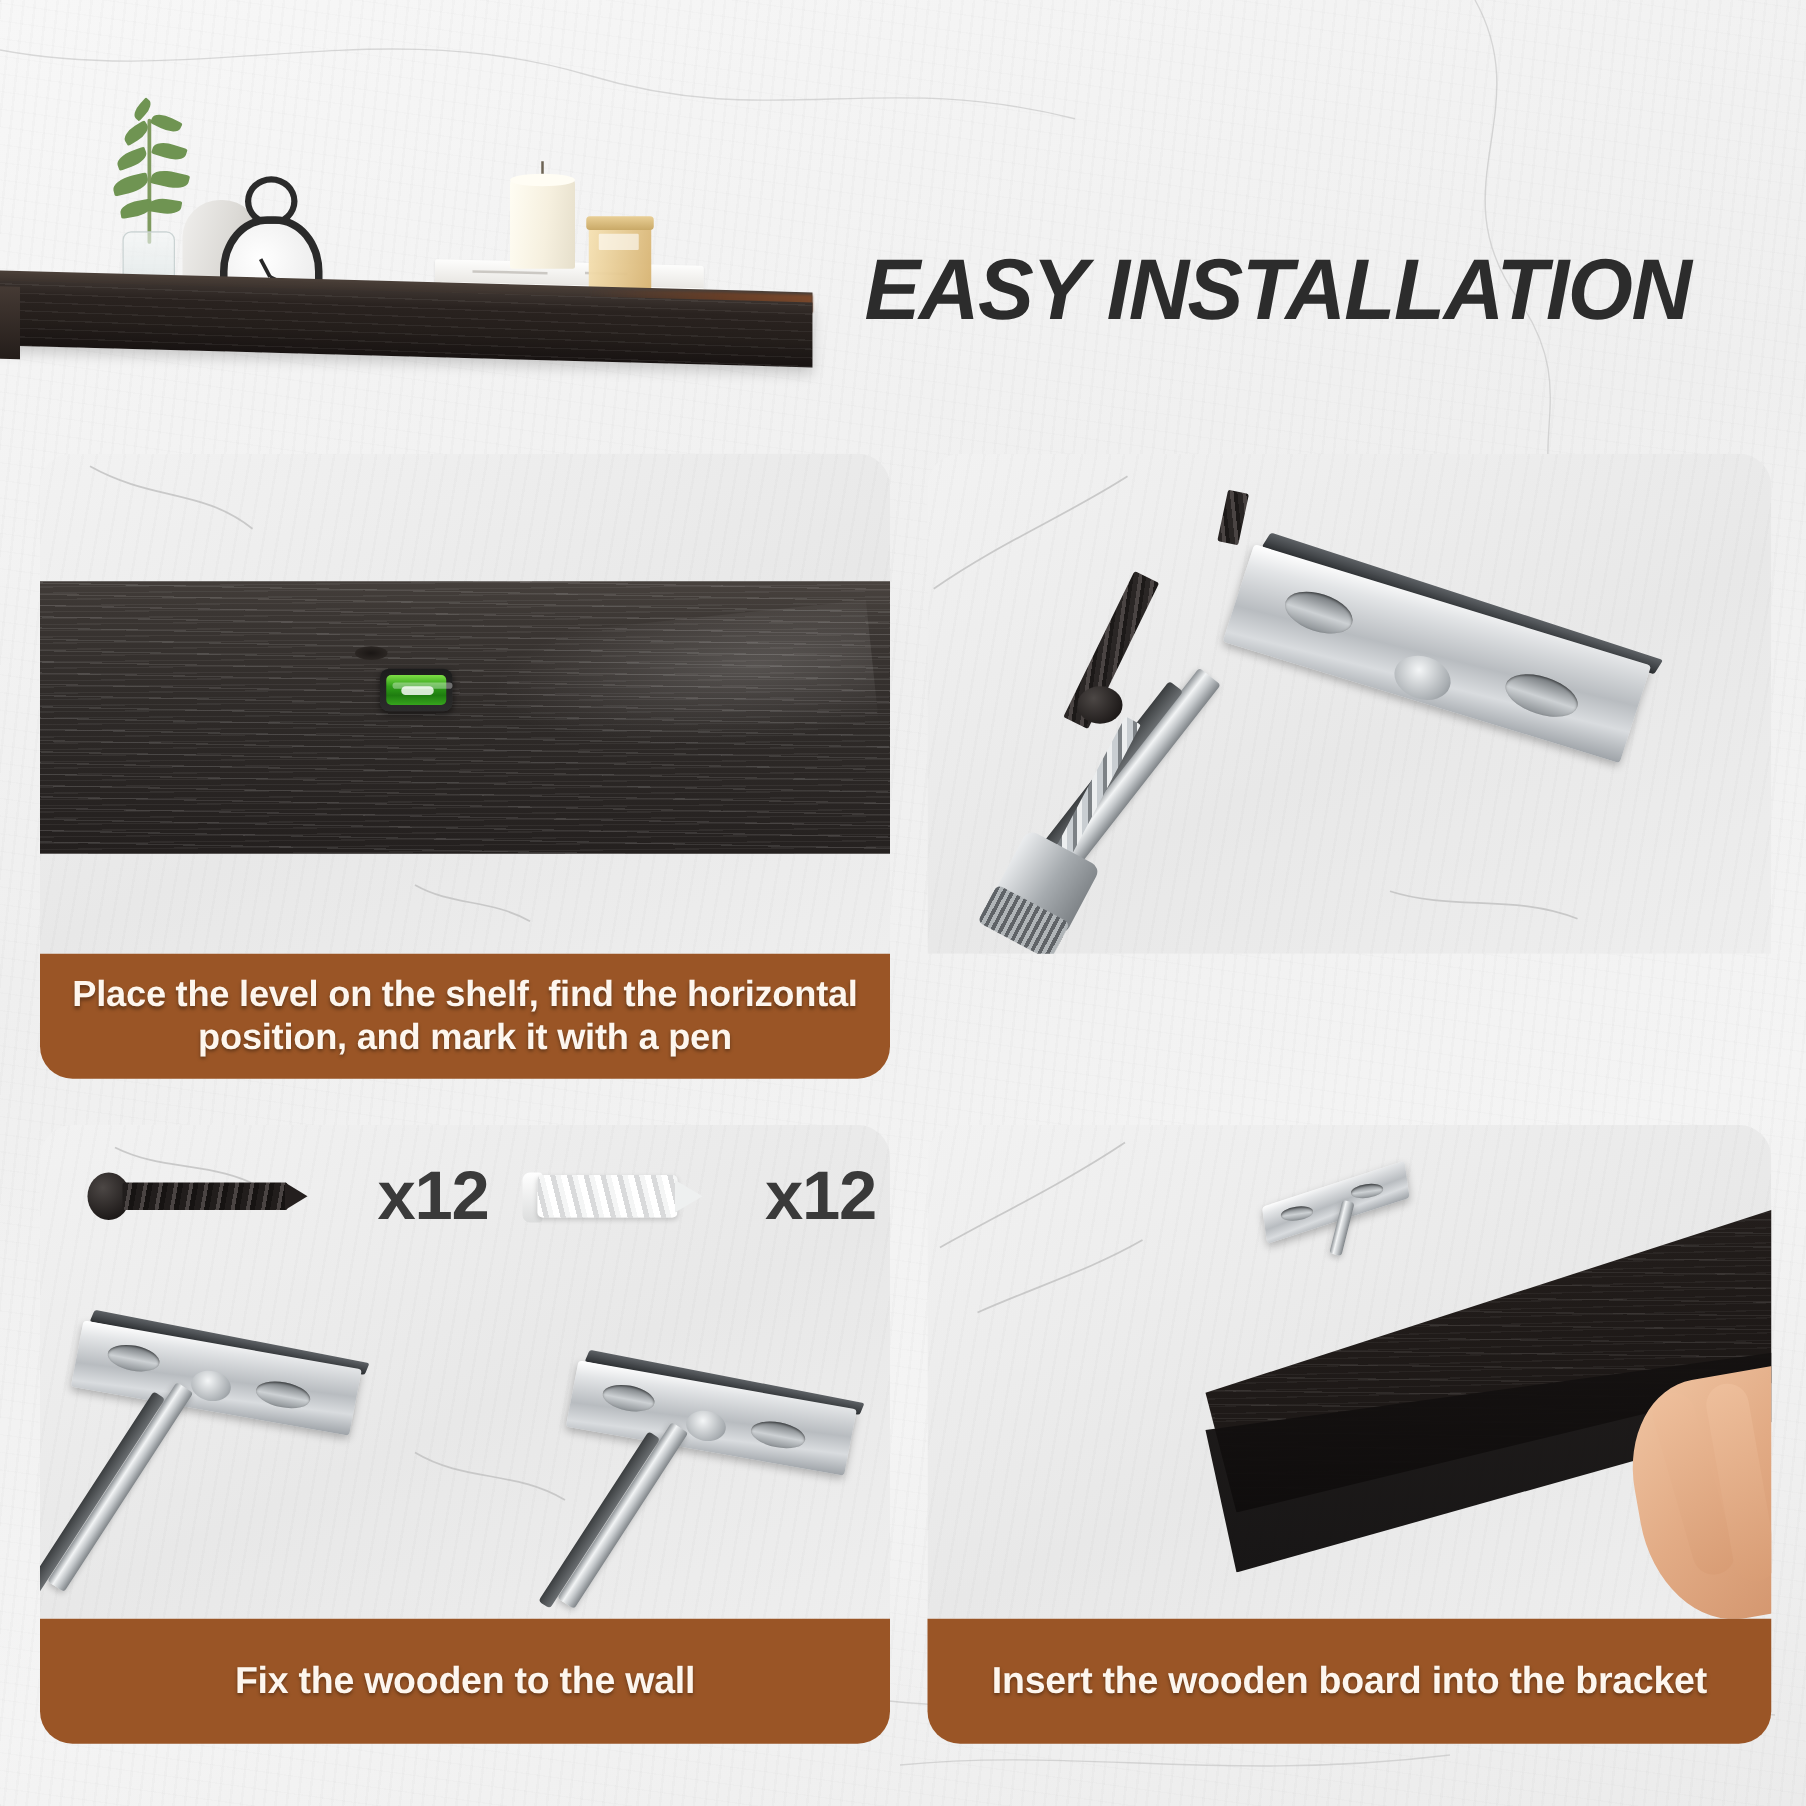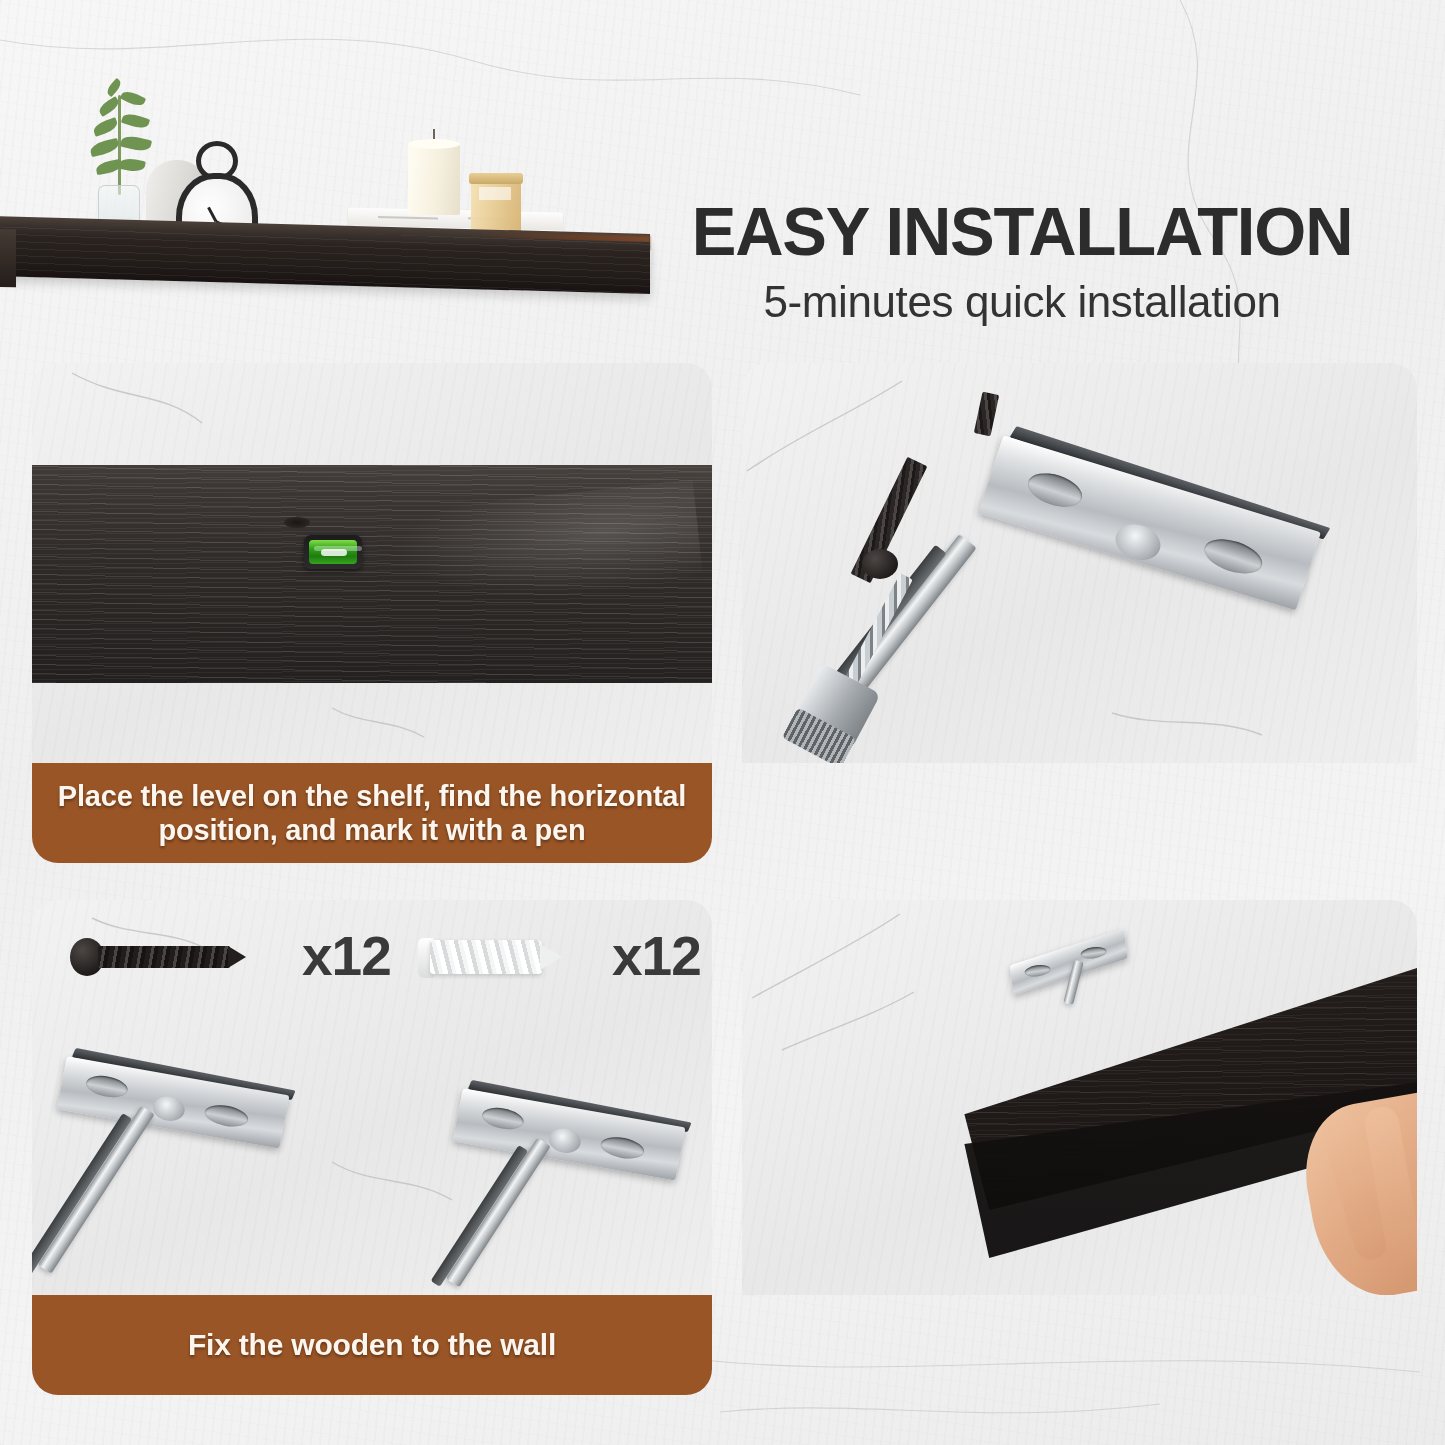--- a/index.html
+++ b/index.html
@@ -18,21 +18,21 @@
       linear-gradient(118deg, rgba(0,0,0,0.035) 0 1px, rgba(0,0,0,0) 1px 46%),
       linear-gradient(72deg, rgba(0,0,0,0.028) 0 1px, rgba(0,0,0,0) 1px 60%),
       repeating-linear-gradient(96deg, rgba(0,0,0,0.016) 0 2px, rgba(255,255,255,0) 2px 9px),
       repeating-linear-gradient(8deg, rgba(0,0,0,0.012) 0 1px, rgba(255,255,255,0) 1px 14px),
       linear-gradient(160deg,#f7f7f7 0%,#efefef 40%,#f4f4f4 70%,#ebebeb 100%);
   }
   .veins{position:absolute;inset:0;opacity:.5;}
   .veins path{fill:none;stroke:#b9b9b9;stroke-width:1.1;}
 
   
-  .hero{ position:absolute; left:0; top:55px; width:1201px; height:265px; }
+  .hero{ position:absolute; left:0; top:55px; width:1201px; height:265px;font-style:italic; }
 
   .hero-title{
     position:absolute; left:612px; top:142px; width:820px;
     font-size:69px; line-height:1; font-weight:bold;
     letter-spacing:-1.2px; color:#2c2c2c; text-align:center;
     transform:scaleX(.97); transform-origin:center;
     white-space:nowrap;
   }
   .hero-sub{
     position:absolute; left:612px; top:225px; width:820px;
@@ -374,21 +374,20 @@
     <div class="shelf-top">
       <div class="shelf-warm"></div>
     </div>
     <div class="shelf">
       <div class="shelf-grain"></div>
     </div>
     <div class="shelf-endcap"></div>
   </div>
 
   <div class="hero-title">EASY INSTALLATION</div>
-  <div class="hero-sub">5-minutes quick installation</div>
 </div>
 
 <div class="grid">
 
   <div class="card" style="left:32px;top:363px;width:680px;height:500px;">
     <div class="photo" style="height:400px;">
       <svg class="crack" viewBox="0 0 680 400" preserveAspectRatio="none">
         <path d="M 40 10 C 90 38 130 28 170 60"></path>
         <path d="M 300 345 C 330 362 360 356 392 374"></path>
       </svg>
@@ -494,15 +493,18 @@
       <div class="blackboard-top" style="left:86px;top:58px;width:620px;height:252px;
                   clip-path:polygon(22% 62%, 100% 0%, 100% 56%, 26% 100%);"></div>
       <div class="blackboard-face" style="left:86px;top:58px;width:620px;height:300px;
                   clip-path:polygon(22% 62%, 26% 100%, 100% 57%, 100% 40%);
                   opacity:.95;"></div>
 
       <div class="hand" style="left:568px;top:200px;width:150px;height:195px;transform:rotate(-10deg);"></div>
       <div class="finger" style="left:596px;top:212px;width:34px;height:150px;transform:rotate(-16deg);"></div>
       <div class="finger" style="left:634px;top:206px;width:34px;height:160px;transform:rotate(-10deg);"></div>
     </div>
+    <div class="caption cap-1line" style="top:395px;height:100px;">
+      <span>Insert the wooden board into the bracket</span>
+    </div>
   </div>
 
 </div>
 
 </body></html>

